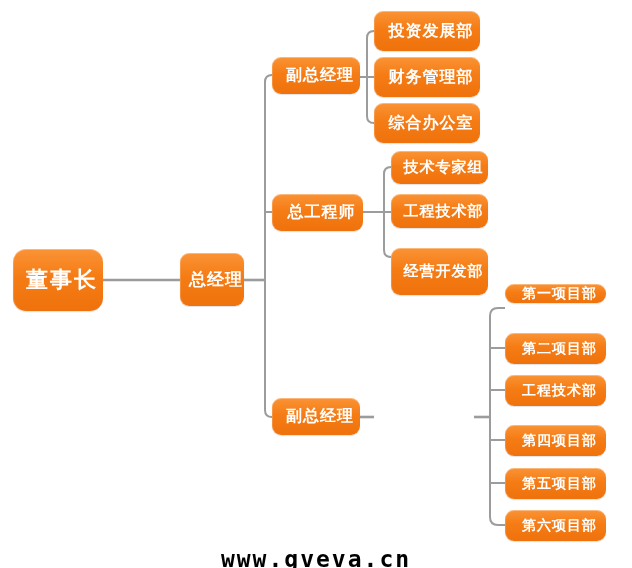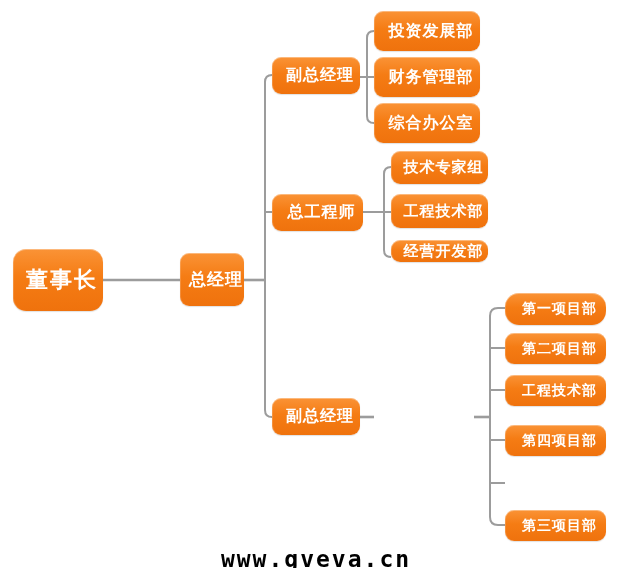--- a/index.html
+++ b/index.html
@@ -107,24 +107,25 @@
   <div class="node lv3" style="left:272px; top:57px; width:88px; height:37px;">副总经理</div>
   <div class="node lv3" style="left:272px; top:194px; width:91px; height:37px;">总工程师</div>
   <div class="node lv3" style="left:272px; top:398px; width:88px; height:37px;">副总经理</div>
 
   <div class="node dept" style="left:374px; top:11px; width:106px; height:40px;">投资发展部</div>
   <div class="node dept" style="left:374px; top:57px; width:106px; height:40px;">财务管理部</div>
   <div class="node dept" style="left:374px; top:103px; width:106px; height:40px;">综合办公室</div>
 
   <div class="node dept-sm" style="left:391px; top:151px; width:97px; height:33px;">技术专家组</div>
   <div class="node dept-sm" style="left:391px; top:194px; width:97px; height:34px;">工程技术部</div>
-  <div class="node dept-sm" style="left:391px; top:240px; width:97px; height:22px;">经营开发部</div>
+  <div class="node dept-sm" style="left:391px; top:248px; width:97px; height:47px;">经营开发部</div>
 
 
-  <div class="node proj" style="left:505px; top:293px; width:101px; height:32px;border-radius:14px;">第一项目部</div>
+  <div class="node proj" style="left:505px; top:284px; width:101px; height:19px;">第一项目部</div>
   <div class="node proj" style="left:505px; top:333px; width:101px; height:31px;">第二项目部</div>
   <div class="node proj" style="left:505px; top:375px; width:101px; height:31px;">工程技术部</div>
   <div class="node proj" style="left:505px; top:425px; width:101px; height:31px;">第四项目部</div>
-  <div class="node proj" style="left:505px; top:510px; width:101px; height:31px;">第三项目部</div>
+  <div class="node proj" style="left:505px; top:468px; width:101px; height:31px;">第五项目部</div>
+  <div class="node proj" style="left:505px; top:510px; width:101px; height:31px;">第六项目部</div>
 
   <div class="watermark">www.gveva.cn</div>
 
 </div>
 
 </body></html>

